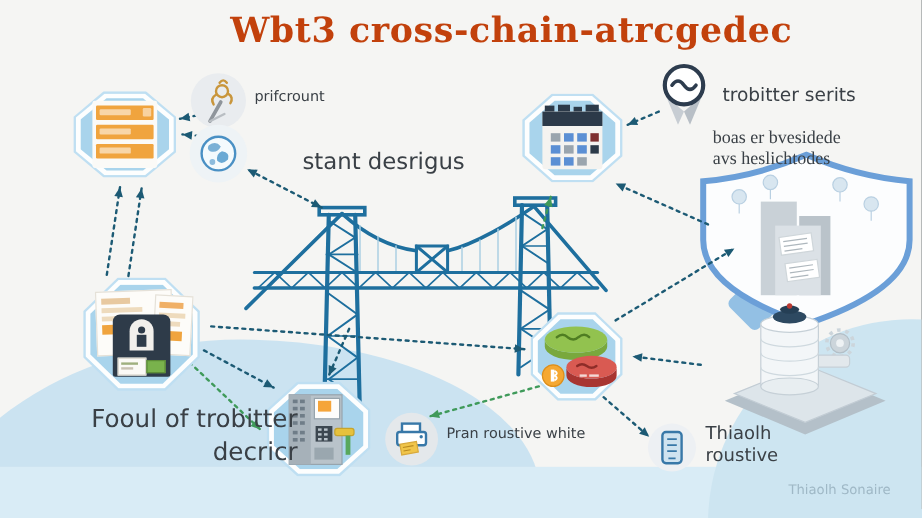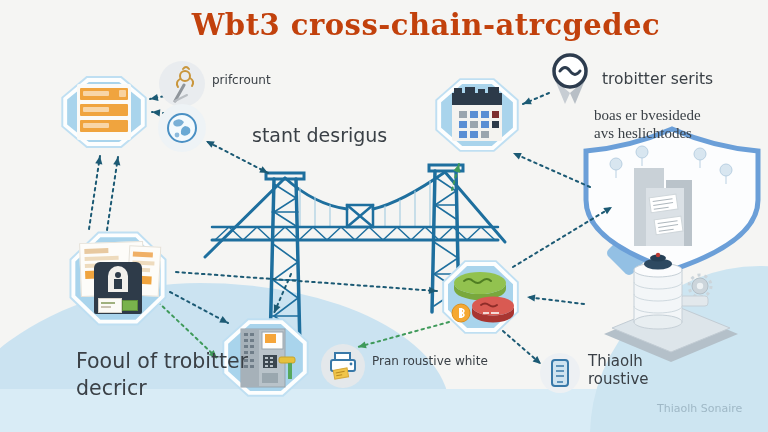--- a/index.html
+++ b/index.html
@@ -273,21 +273,21 @@
           <div style="position:absolute;left:4px;top:36px;width:22px;height:13px;background:#fbfaf6;border:1px solid #d8d4cb;">
             <div style="position:absolute;left:2px;top:3px;width:14px;height:2px;background:#9fb07e;"></div>
             <div style="position:absolute;left:2px;top:7px;width:10px;height:2px;background:#c9c2b2;"></div>
           </div>
           <div style="position:absolute;left:28px;top:38px;width:14px;height:9px;background:#79b24c;border:1px solid #5c8c38;"></div>
         </div>
       </div>
     </div>
   </div>
 
-  <div class="lbl" style="left:76px;top:348px;font-size:20.5px;line-height:1.3;">
+  <div class="lbl" style="left:76px;top:336px;font-size:20.5px;line-height:1.3;text-align:right;">
     <div>Fooul of trobitter</div>
     <div>decricr</div>
   </div>
 
   <div class="oct" style="left:221px;top:317px;width:89px;height:81px;">
     <div class="l1 octo"></div>
       <div class="l2 octo"></div>
       <div class="l3 octo"></div>
     <div class="content">
       <svg width="62" height="62" viewBox="0 0 62 62">

